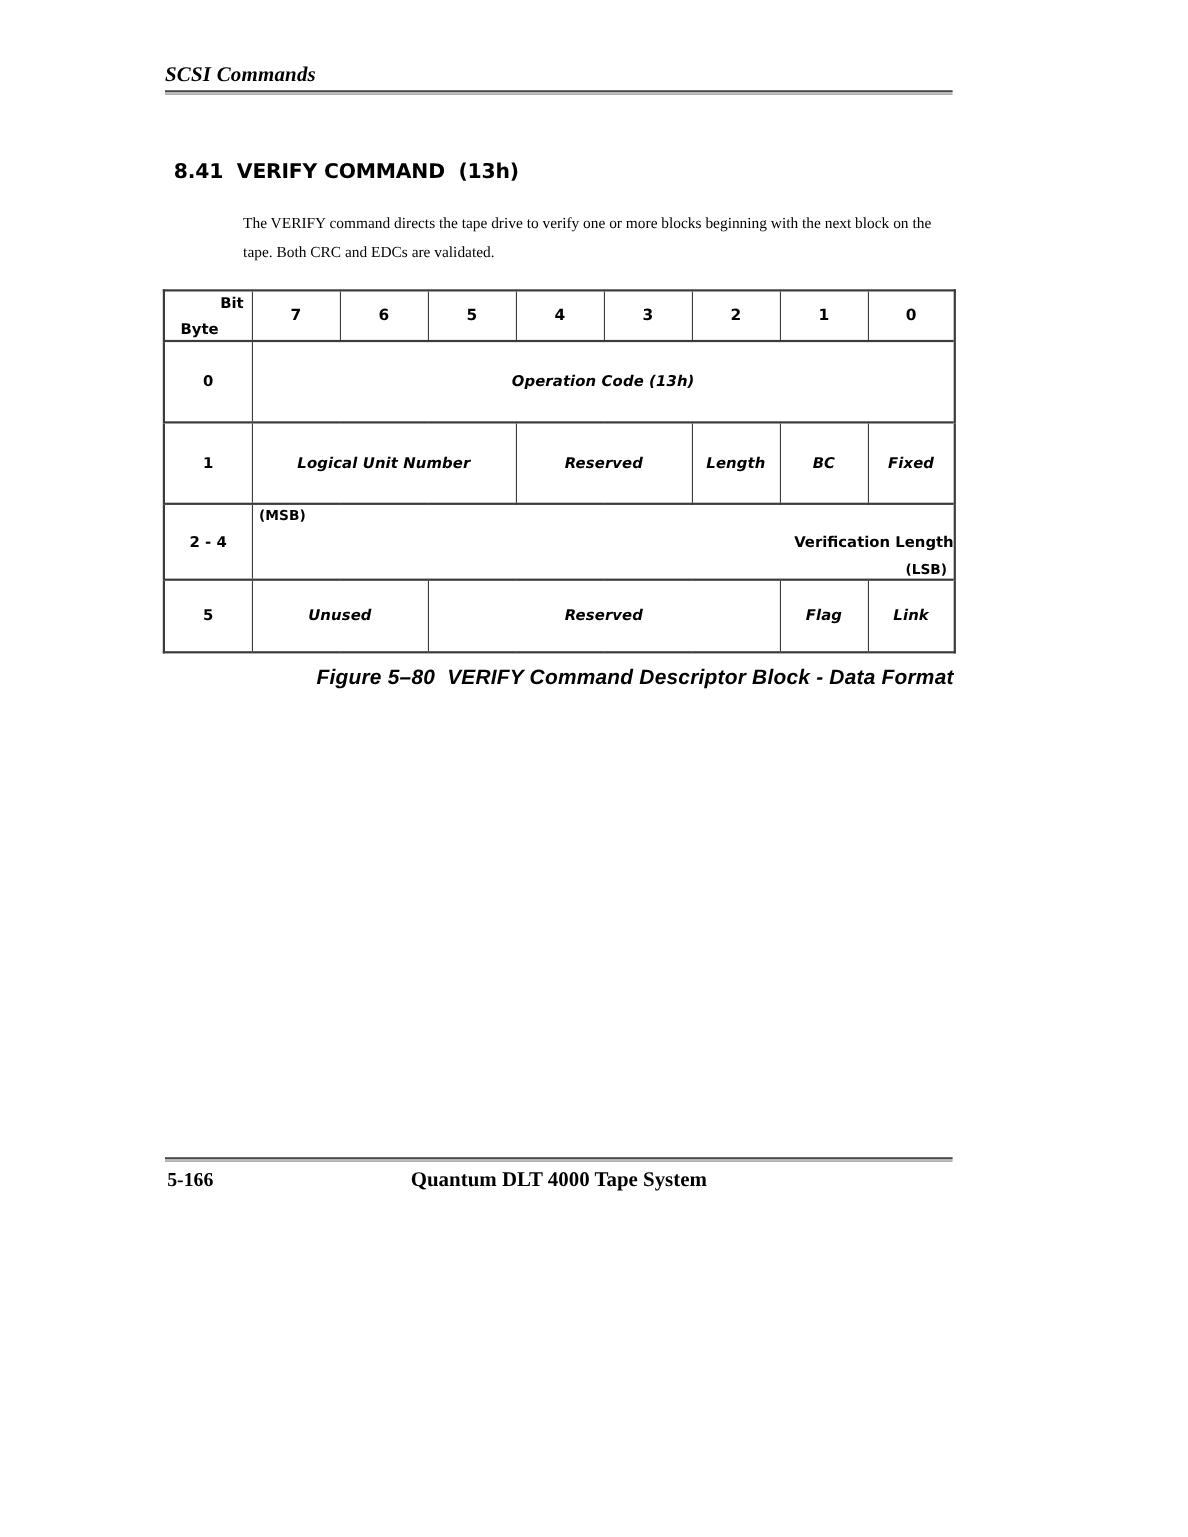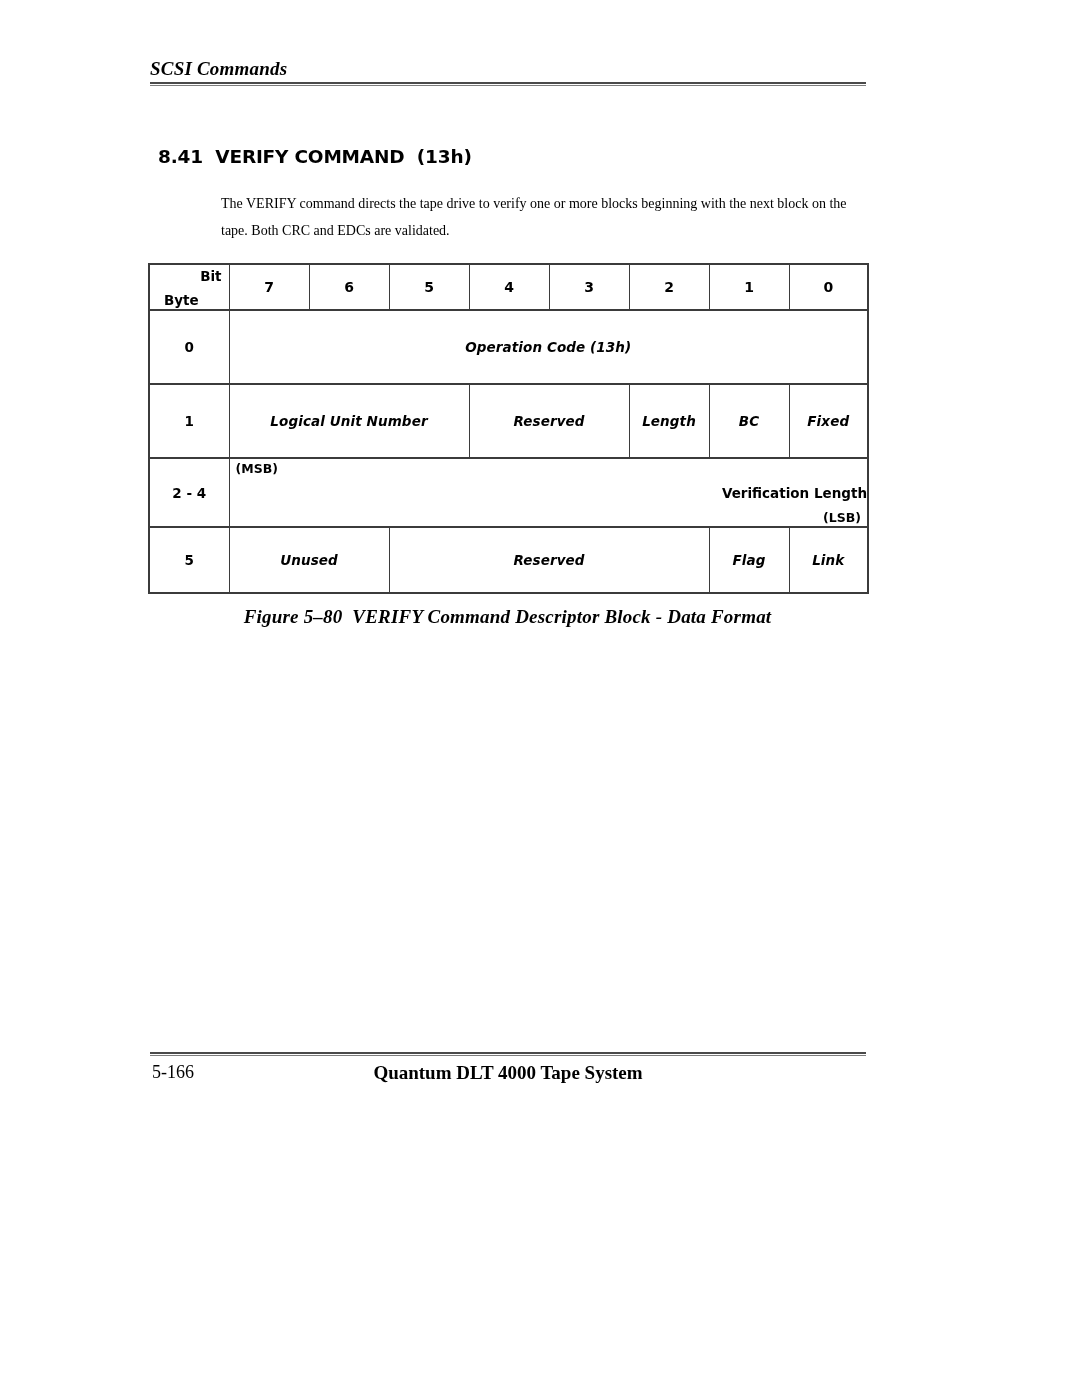--- a/index.html
+++ b/index.html
@@ -156,22 +156,22 @@
     font-size: 12.5px;
     font-weight: bold;
   }
 
   
   .figure-caption {
     position: absolute;
     left: 148px;
     top: 606px;
     width: 719px;
-    text-align: center;
-    font-family: Liberation Serif, serif;
+    text-align: right;
+    font-family: Liberation Sans, sans-serif;
     font-style: italic;
     font-weight: bold;
     font-size: 19px;
     letter-spacing: 0.2px;
     white-space: pre;
   }
 
   
   .footer {
     position: absolute;
@@ -188,21 +188,21 @@
   .foot-line {
     position: relative;
     margin-top: 6px;
     height: 26px;
   }
   .foot-page {
     position: absolute;
     left: 2px;
     top: 0;
     font-family: "Liberation Serif", serif;
-    font-weight: normal;
+    font-weight: bold;
     font-size: 18px;
     text-align: right;
   }
   .foot-title {
     position: absolute;
     left: 0;
     right: 0;
     top: 0;
     text-align: center;
     font-family: "Liberation Serif", serif;

